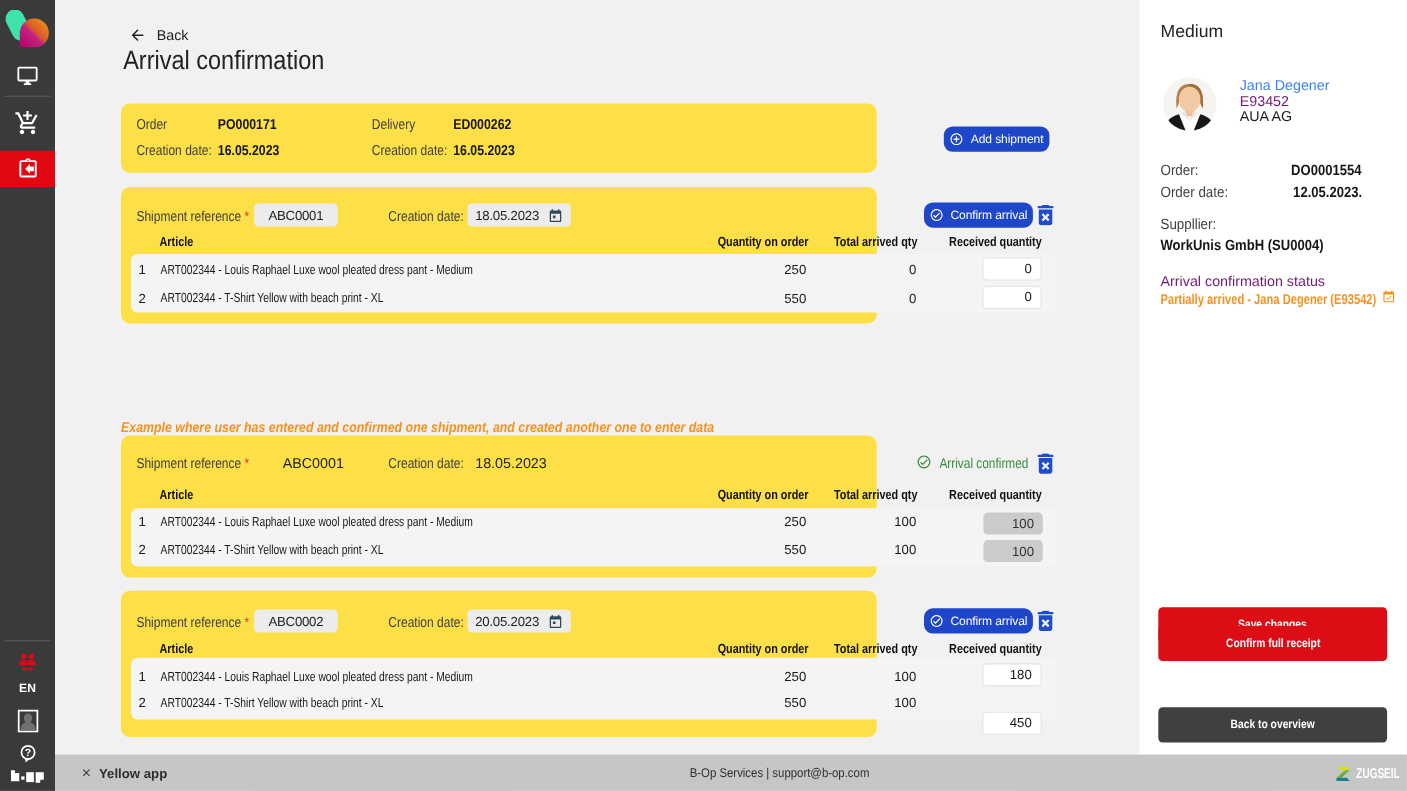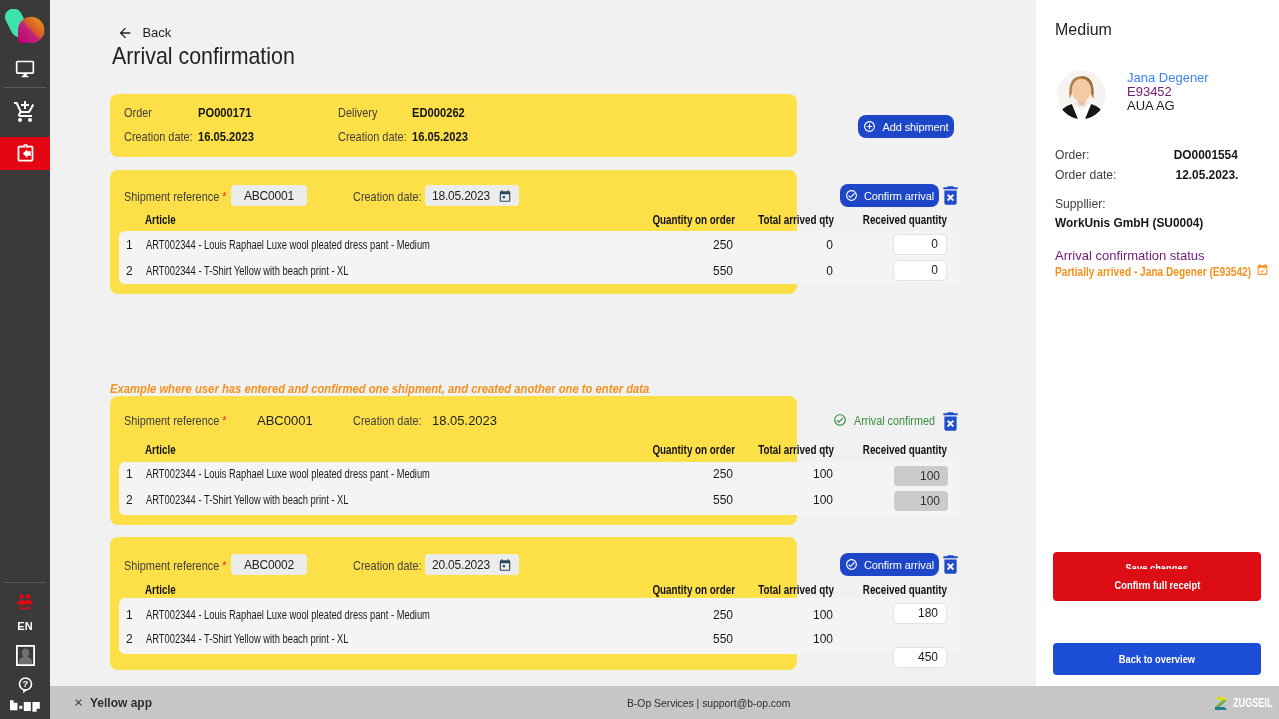--- a/index.html
+++ b/index.html
@@ -273,21 +273,21 @@
   <svg class="abs" style="left:220px; top:263px;" width="13" height="14" viewBox="0 0 24 24" fill="#f5921e">
       <path d="M16.53 11.06L15.47 10l-4.88 4.88-2.12-2.12-1.06 1.06L10.59 17l5.94-5.94zM19 3h-1V1h-2v2H8V1H6v2H5c-1.11 0-1.99.9-2 2v14c0 1.1.89 2 2 2h14c1.1 0 2-.9 2-2V5c0-1.1-.9-2-2-2zm0 16H5V8h14v11z"></path>
     </svg>
 
   <div class="rbtn" style="top:552px;">
       <span>Save changes</span>
     </div>
   <div class="rbtn" style="top:569px;">
       <span>Confirm full receipt</span>
     </div>
-  <div class="rbtn" style="top:643px; background:#1d4ed8;">
+  <div class="rbtn" style="top:643px; background:#404040;">
       <span>Back to overview</span>
     </div>
 </div>
 
 <div id="footer">
   <svg class="abs" style="left:23px; top:11px;" width="11" height="11" viewBox="0 0 24 24" fill="#333">
       <path d="M19 6.41L17.59 5 12 10.59 6.41 5 5 6.41 10.59 12 5 17.59 6.41 19 12 13.41 17.59 19 19 17.59 13.41 12z"></path>
     </svg>
   <div class="abs" style="left:40px; top:10px; font-size:12px; font-weight:600; color:#2e2e2e;">Yellow app</div>
   <div class="abs" style="left:577px; top:11px; font-size:11.5px; color:#2e2e2e; transform:scaleX(0.9); transform-origin:left top; white-space:nowrap;">B-Op Services | support@b-op.com</div>

